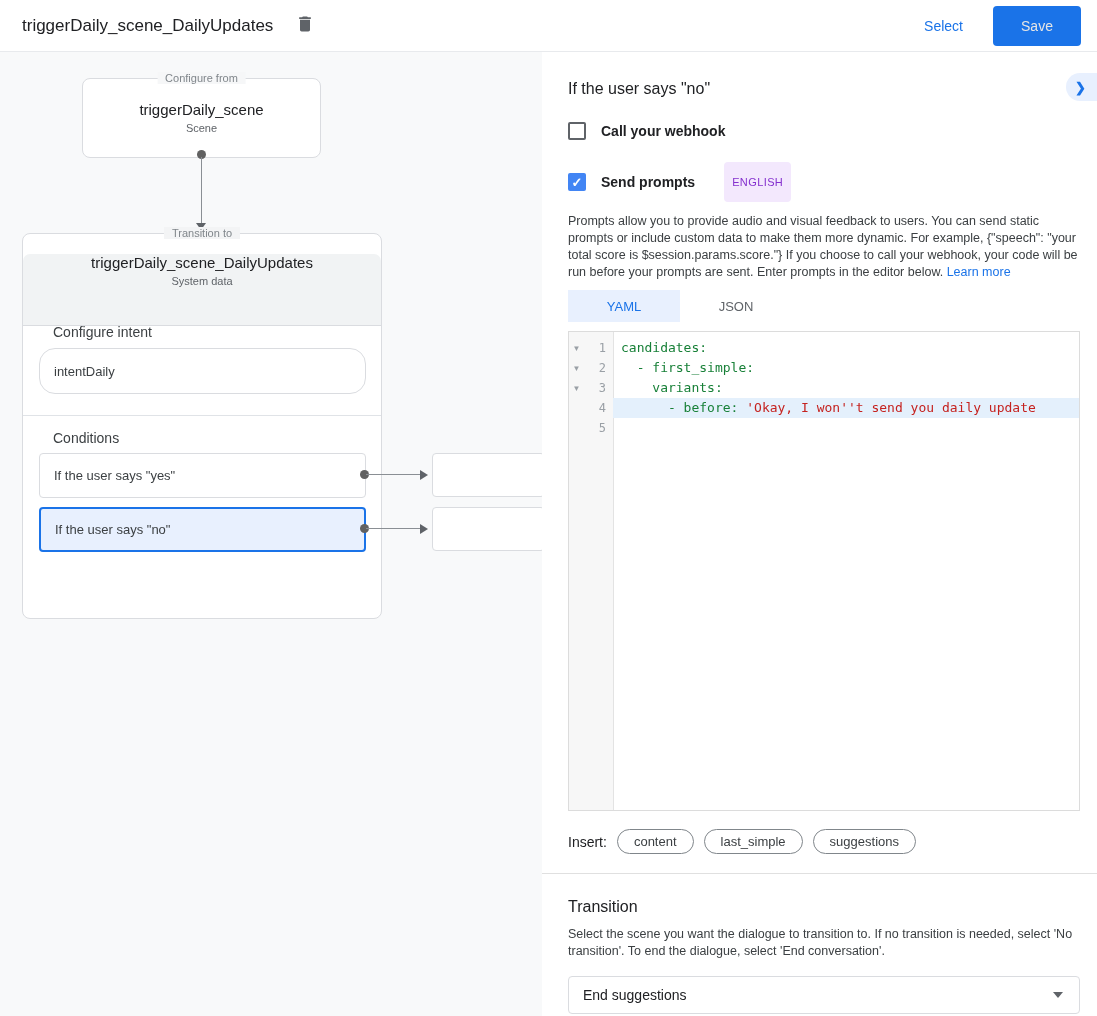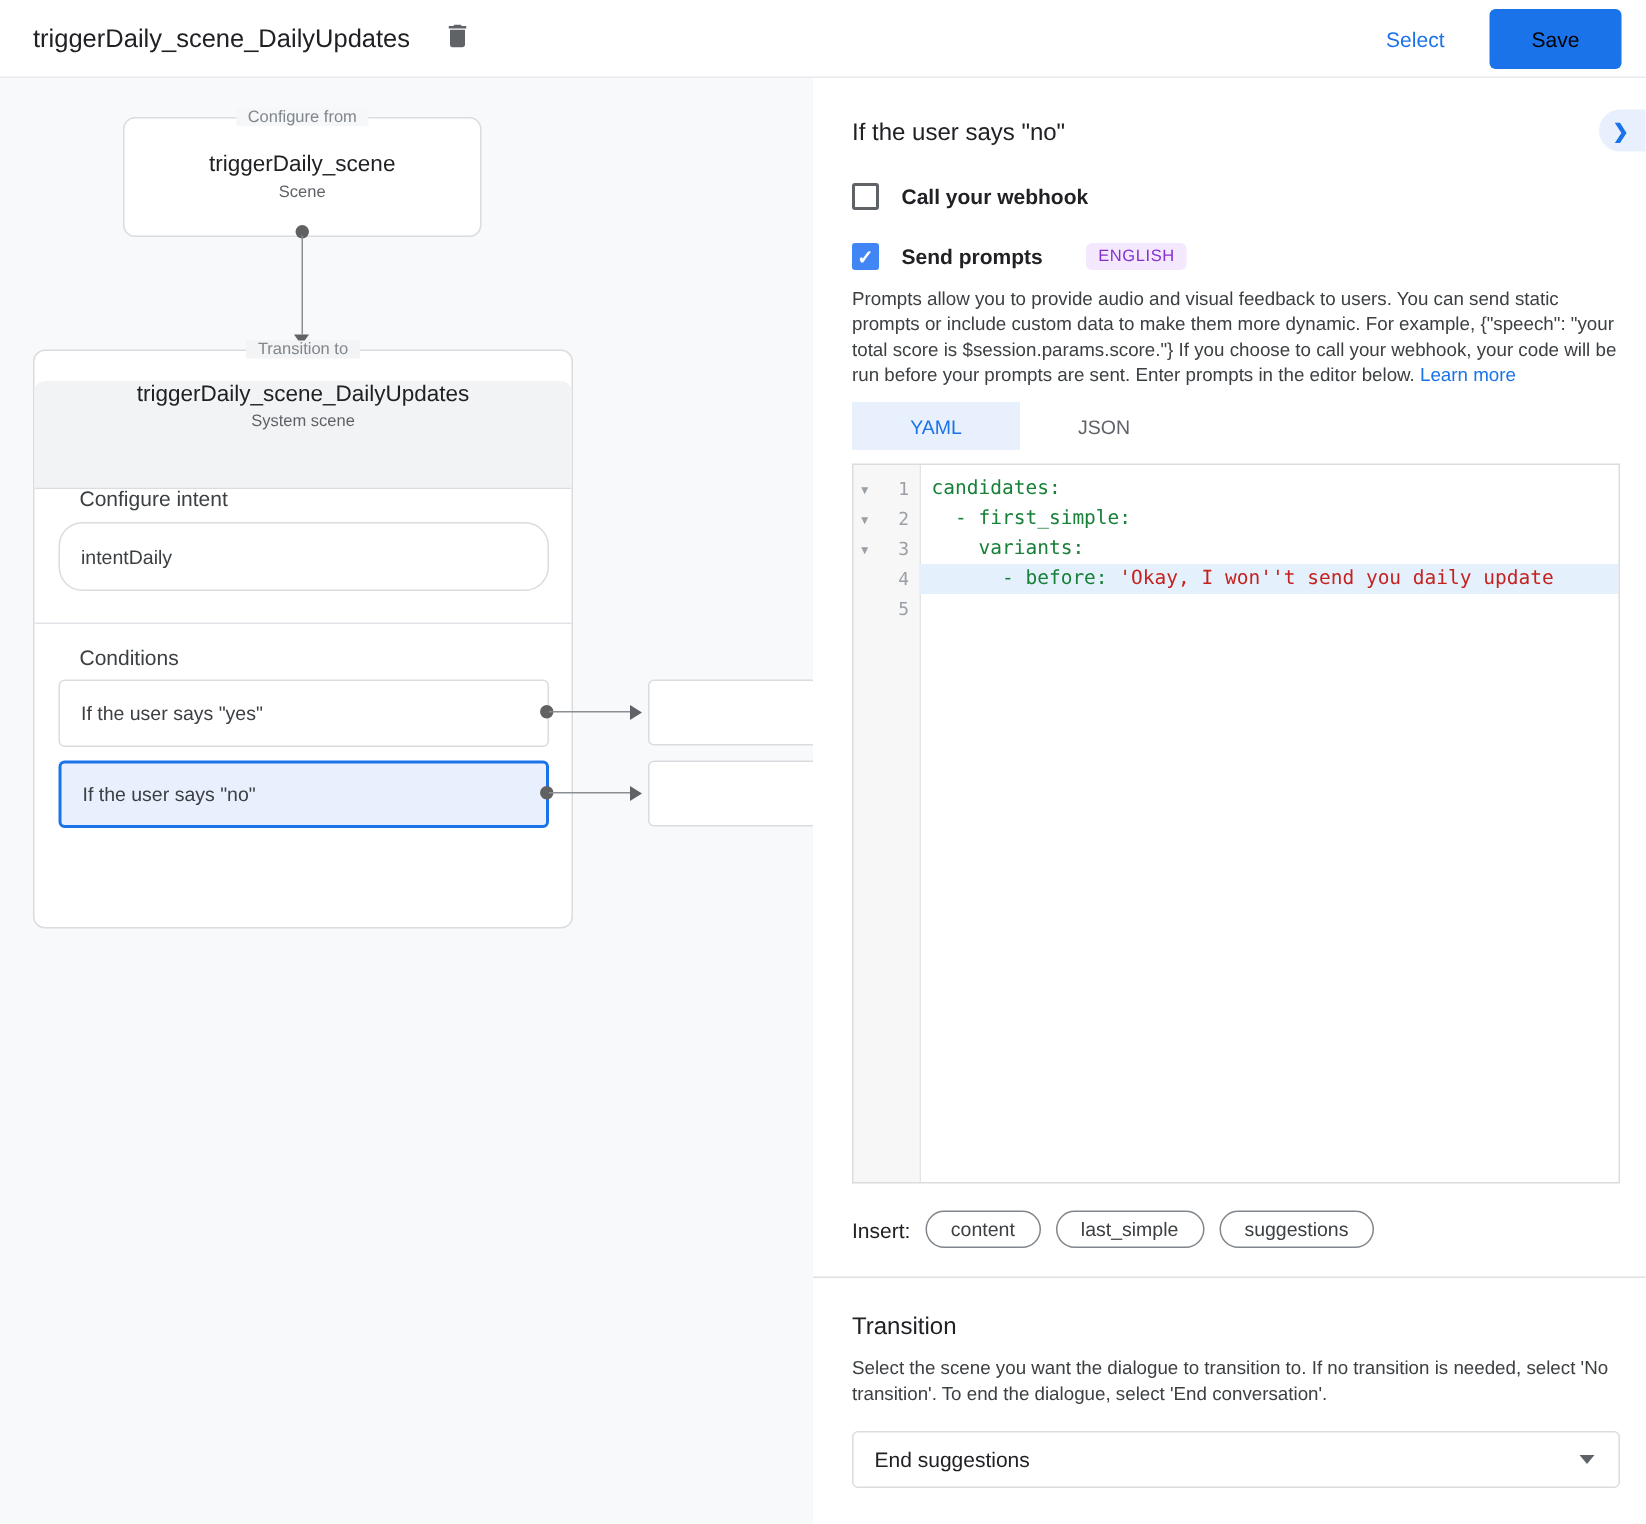--- a/index.html
+++ b/index.html
@@ -8,21 +8,21 @@
 
   
   .topbar { position:absolute; left:0; top:0; width:1097px; height:52px; background:#fff;
     border-bottom:1px solid #e8eaed; display:flex; align-items:center; padding:0 16px 0 22px; }
   .topbar-title { font-size:17px; font-weight:500; color:#202124; }
   .trash-btn { margin-left:18px; width:28px; height:28px; border:none; background:transparent;
     display:flex; align-items:center; justify-content:center; cursor:pointer; }
   .topbar-spacer { flex:1; }
   .cancel-btn { border:none; background:transparent; color:#1a73e8; font-size:14px; font-weight:500;
     margin-right:30px; cursor:pointer; font-family:inherit; }
-  .save-btn { width:88px; height:40px; background:#1a73e8; color:#000000; border:none; border-radius:4px;
+  .save-btn { width:88px; height:40px; background:#1a73e8; color:#e5e5e5; border:none; border-radius:4px;
     font-size:14px; font-weight:500; cursor:pointer; font-family:inherit; }
 
   
   .canvas { position:absolute; left:0; top:52px; width:542px; height:964px; background:#f8f9fa; overflow:hidden; }
   .node { position:absolute; background:#fff; border:1px solid #dadce0; border-radius:8px; }
   .legend { position:absolute; top:-7px; left:50%; transform:translateX(-50%); font-size:11px;
     color:#80868b; background:#f6f7f8; padding:0 8px; white-space:nowrap; }
   .from-node { left:82px; top:26px; width:239px; height:80px; text-align:center; }
   .node-title { font-size:15px; color:#202124; margin-top:22px; }
   .node-sub { font-size:11px; color:#5f6368; margin-top:4px; }
@@ -63,21 +63,21 @@
 
   .check-row { display:flex; align-items:center; gap:15px; }
   .row-webhook { margin-top:24px; }
   .row-prompts { margin-top:22px; }
   .cb { width:18px; height:18px; border-radius:2px; flex:0 0 auto; cursor:pointer; }
   .cb-off { border:2px solid #5f6368; background:#fff; }
   .cb-on { background:#4285f4; display:flex; align-items:center; justify-content:center;
     color:#fff; font-size:13px; font-weight:bold; }
   .check-label { font-size:14px; font-weight:bold; color:#202124; }
   .lang-badge { margin-left:14px; background:#f3e8fd; color:#8430ce; font-size:11px; font-weight:500;
-    padding:3px 8px; border-radius:4px; letter-spacing:.4px; }
+    padding:14px 8px; border-radius:4px; letter-spacing:.4px; }
 
   .panel-desc { margin-top:11px; font-size:12.5px; line-height:17px; color:#3c4043; }
   .link { color:#1a73e8; cursor:pointer; }
 
   .tabs { display:flex; margin-top:9px; }
   .tab { width:112px; height:32px; display:flex; align-items:center; justify-content:center;
     font-size:13px; font-weight:500; color:#5f6368; cursor:pointer; }
   .tab.active { background:#e8f0fe; color:#1a73e8; }
 
   .editor { margin-top:9px; height:480px; border:1px solid #dcdcdc; position:relative;
@@ -135,21 +135,21 @@
   </div>
 
   <div class="dot" style="left:197px; top:98px;"></div>
   <div class="vline" style="left:201px; top:105px; height:66px;"></div>
   <div class="arrow-down" style="left:196px; top:171px;"></div>
 
   <div class="node scene-card">
     <span class="legend" style="background:#f3f4f5;">Transition to</span>
     <div class="card-header">
       <div class="node-title">triggerDaily_scene_DailyUpdates</div>
-      <div class="node-sub">System scene</div>
+      <div class="node-sub">System data</div>
     </div>
     <div class="section-label" style="top:90px;">Configure intent</div>
     <div class="intent-box">
       <span>intentDaily</span>
     </div>
     <div class="card-divider"></div>
     <div class="section-label" style="top:196px;">Conditions</div>
     <div class="cond-box cond-yes">
       <span>If the user says "yes"</span>
     </div>

